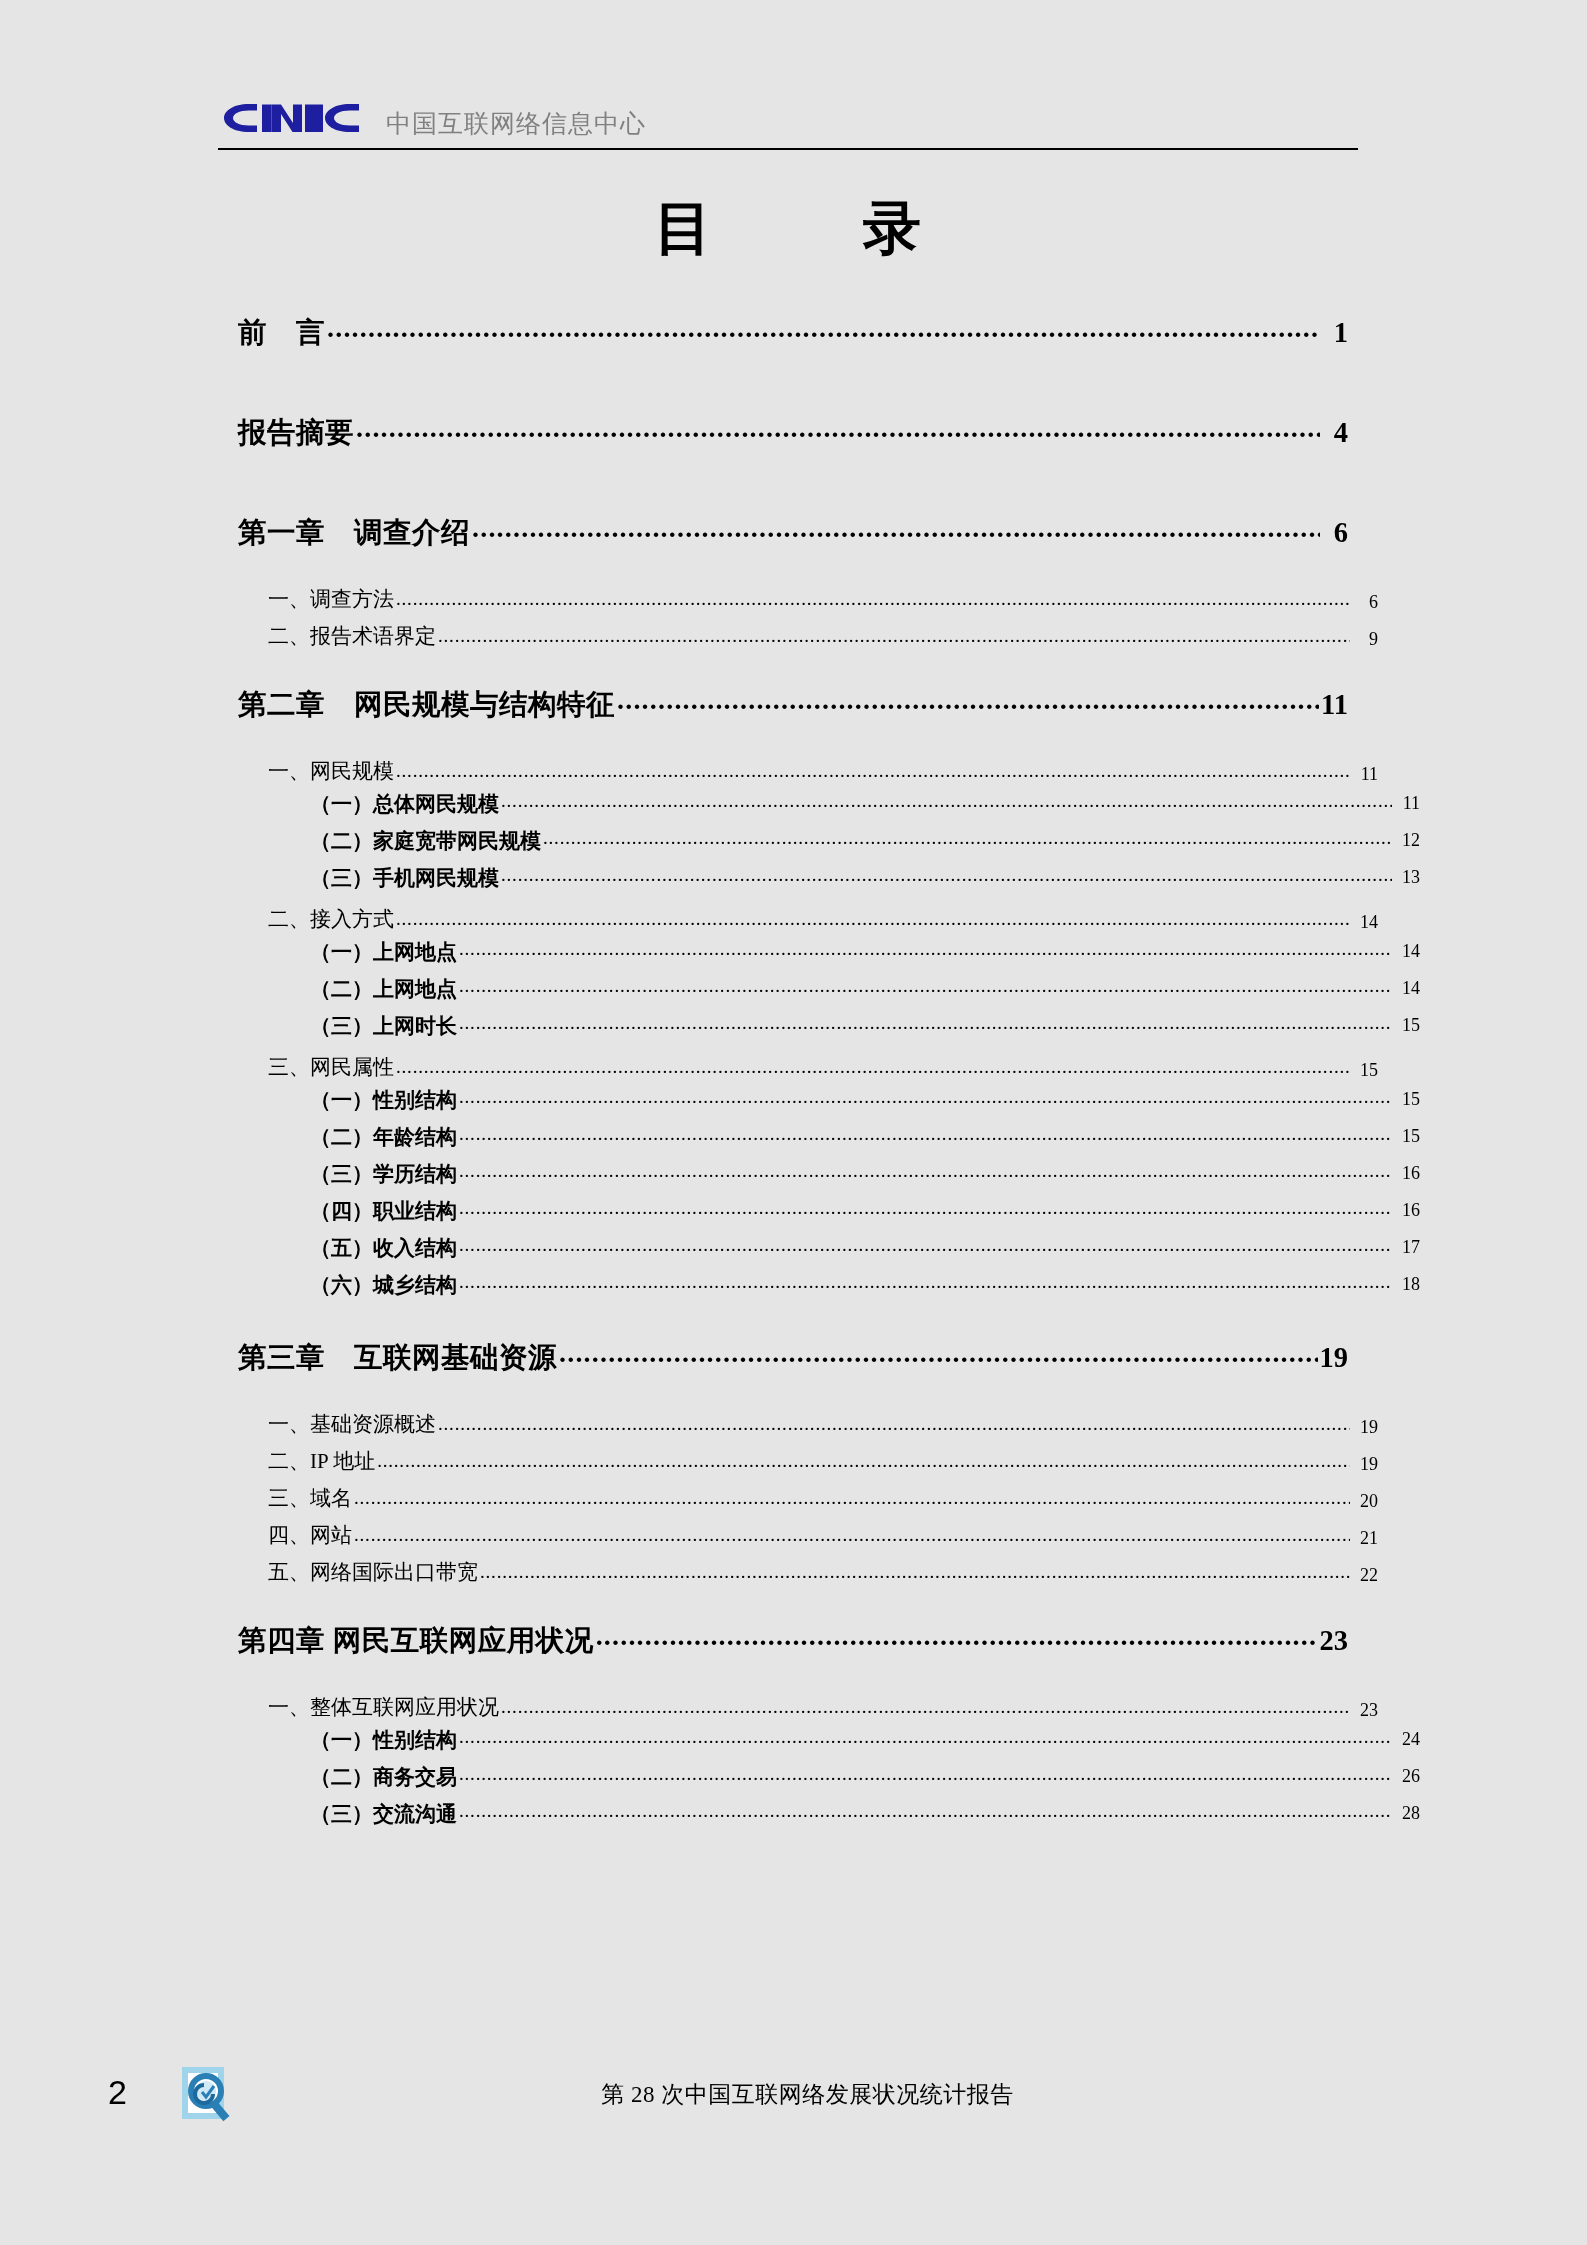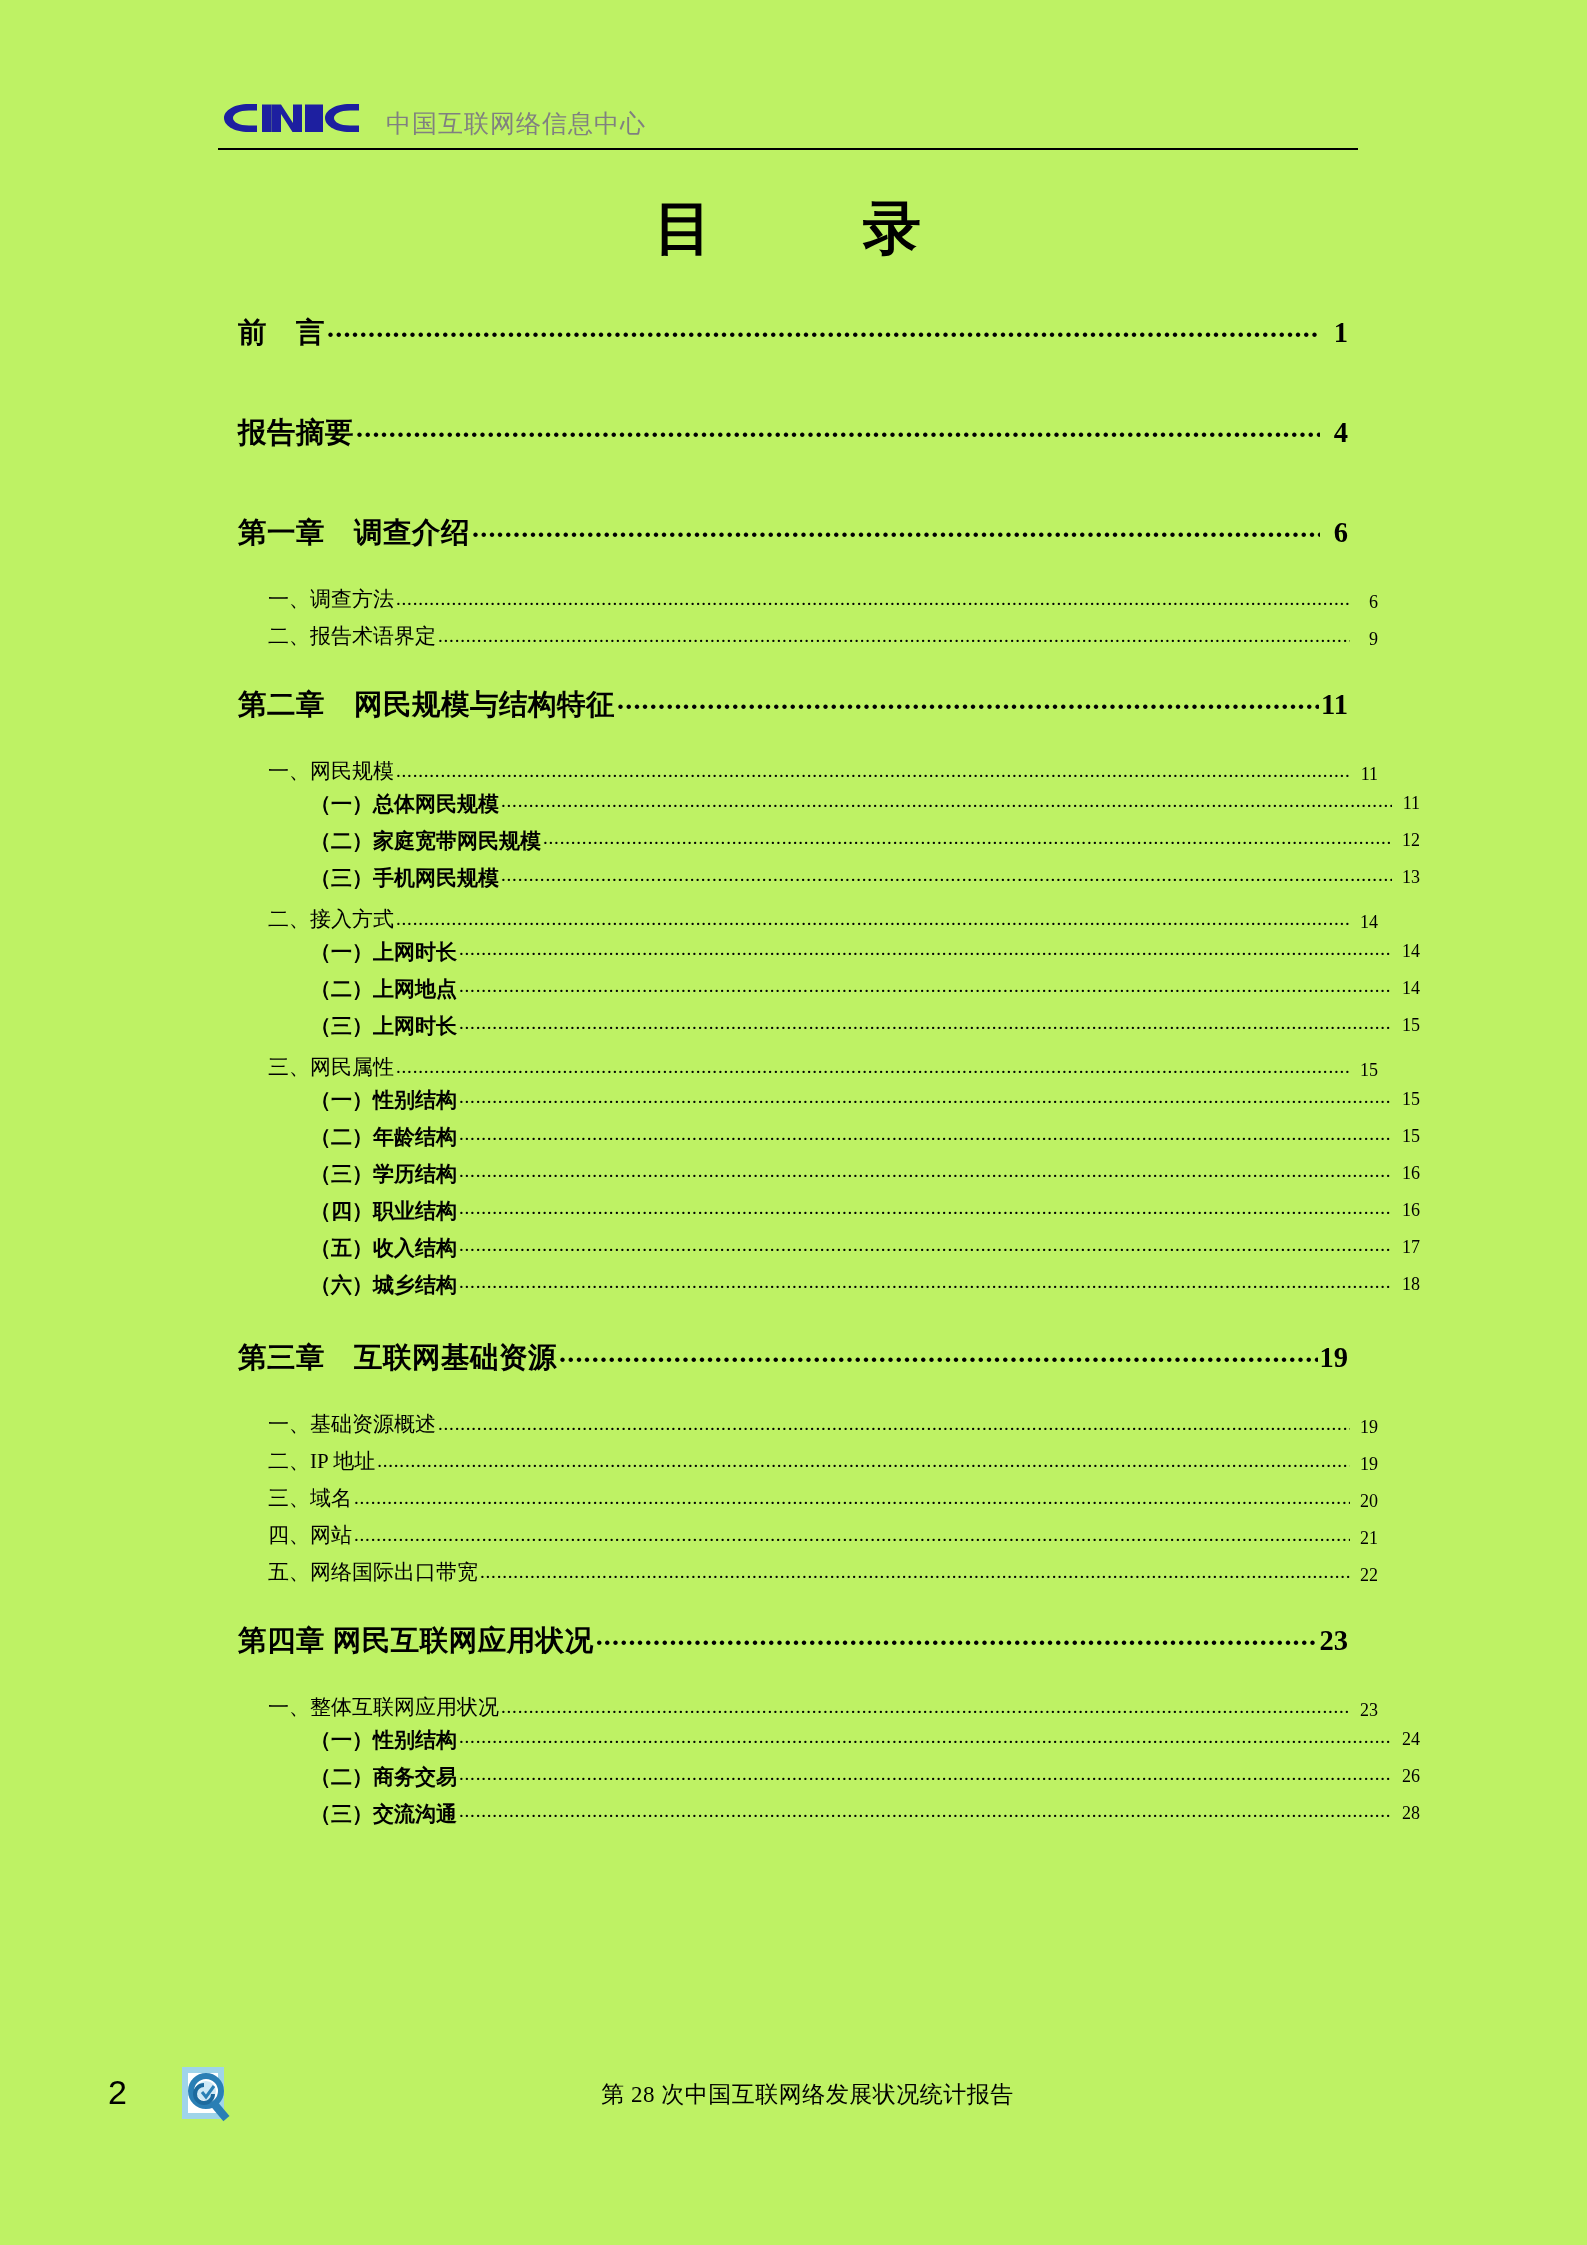--- a/index.html
+++ b/index.html
@@ -12,21 +12,21 @@
     height: 2245px;
     font-family: "Liberation Serif", "DejaVu Serif", serif;
     color: #000000;
     position: relative;
     overflow: hidden;
   }
 
   .page {
     position: absolute;
     inset: 0;
-    background: #bef264;
+    background: #e5e5e5;
   }
 
   
   .header {
     position: absolute;
     left: 218px;
     top: 92px;
     width: 1140px;
     height: 62px;
   }
@@ -274,21 +274,21 @@
         <span class="toc-label">（三）手机网民规模</span>
         <span class="toc-dots">...........................................................................................................................................................................................................................</span>
         <span class="toc-page">13</span>
       </div>
       <div class="toc-entry lvl2">
         <span class="toc-label">二、接入方式</span>
         <span class="toc-dots">...........................................................................................................................................................................................................................</span>
         <span class="toc-page">14</span>
       </div>
       <div class="toc-entry lvl3">
-        <span class="toc-label">（一）上网时长</span>
+        <span class="toc-label">（一）上网地点</span>
         <span class="toc-dots">...........................................................................................................................................................................................................................</span>
         <span class="toc-page">14</span>
       </div>
       <div class="toc-entry lvl3">
         <span class="toc-label">（二）上网地点</span>
         <span class="toc-dots">...........................................................................................................................................................................................................................</span>
         <span class="toc-page">14</span>
       </div>
       <div class="toc-entry lvl3">
         <span class="toc-label">（三）上网时长</span>

